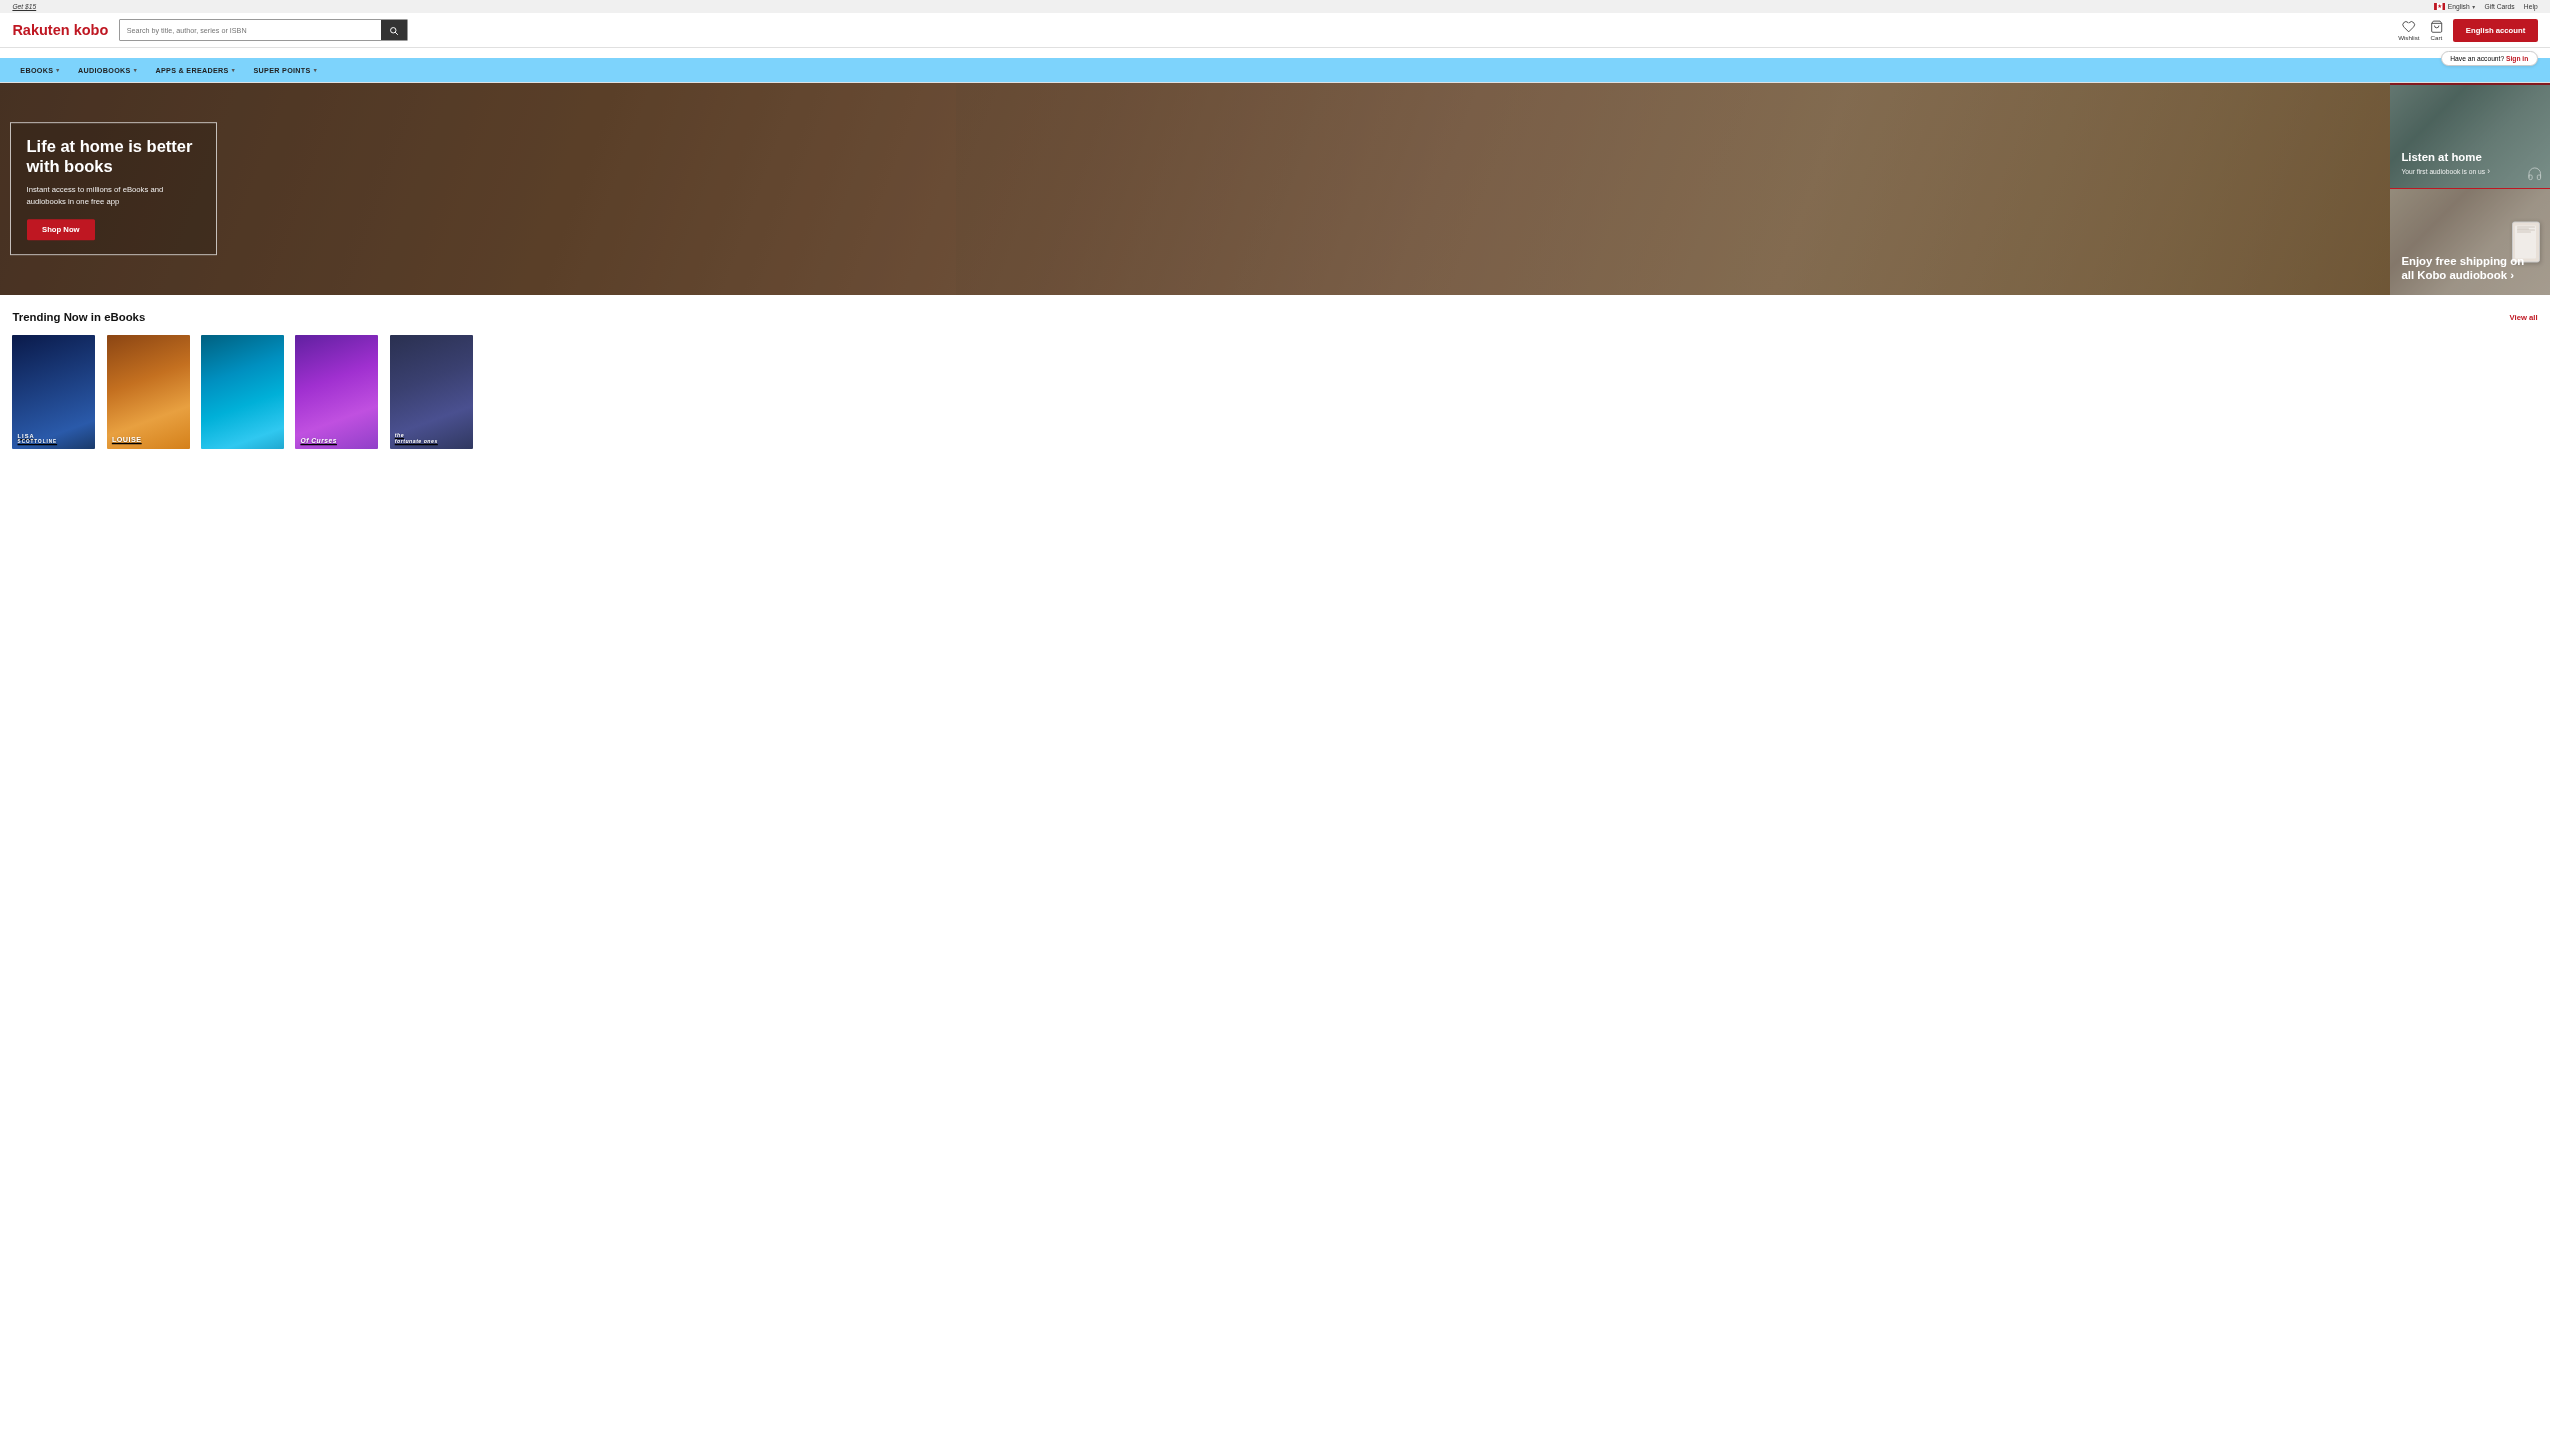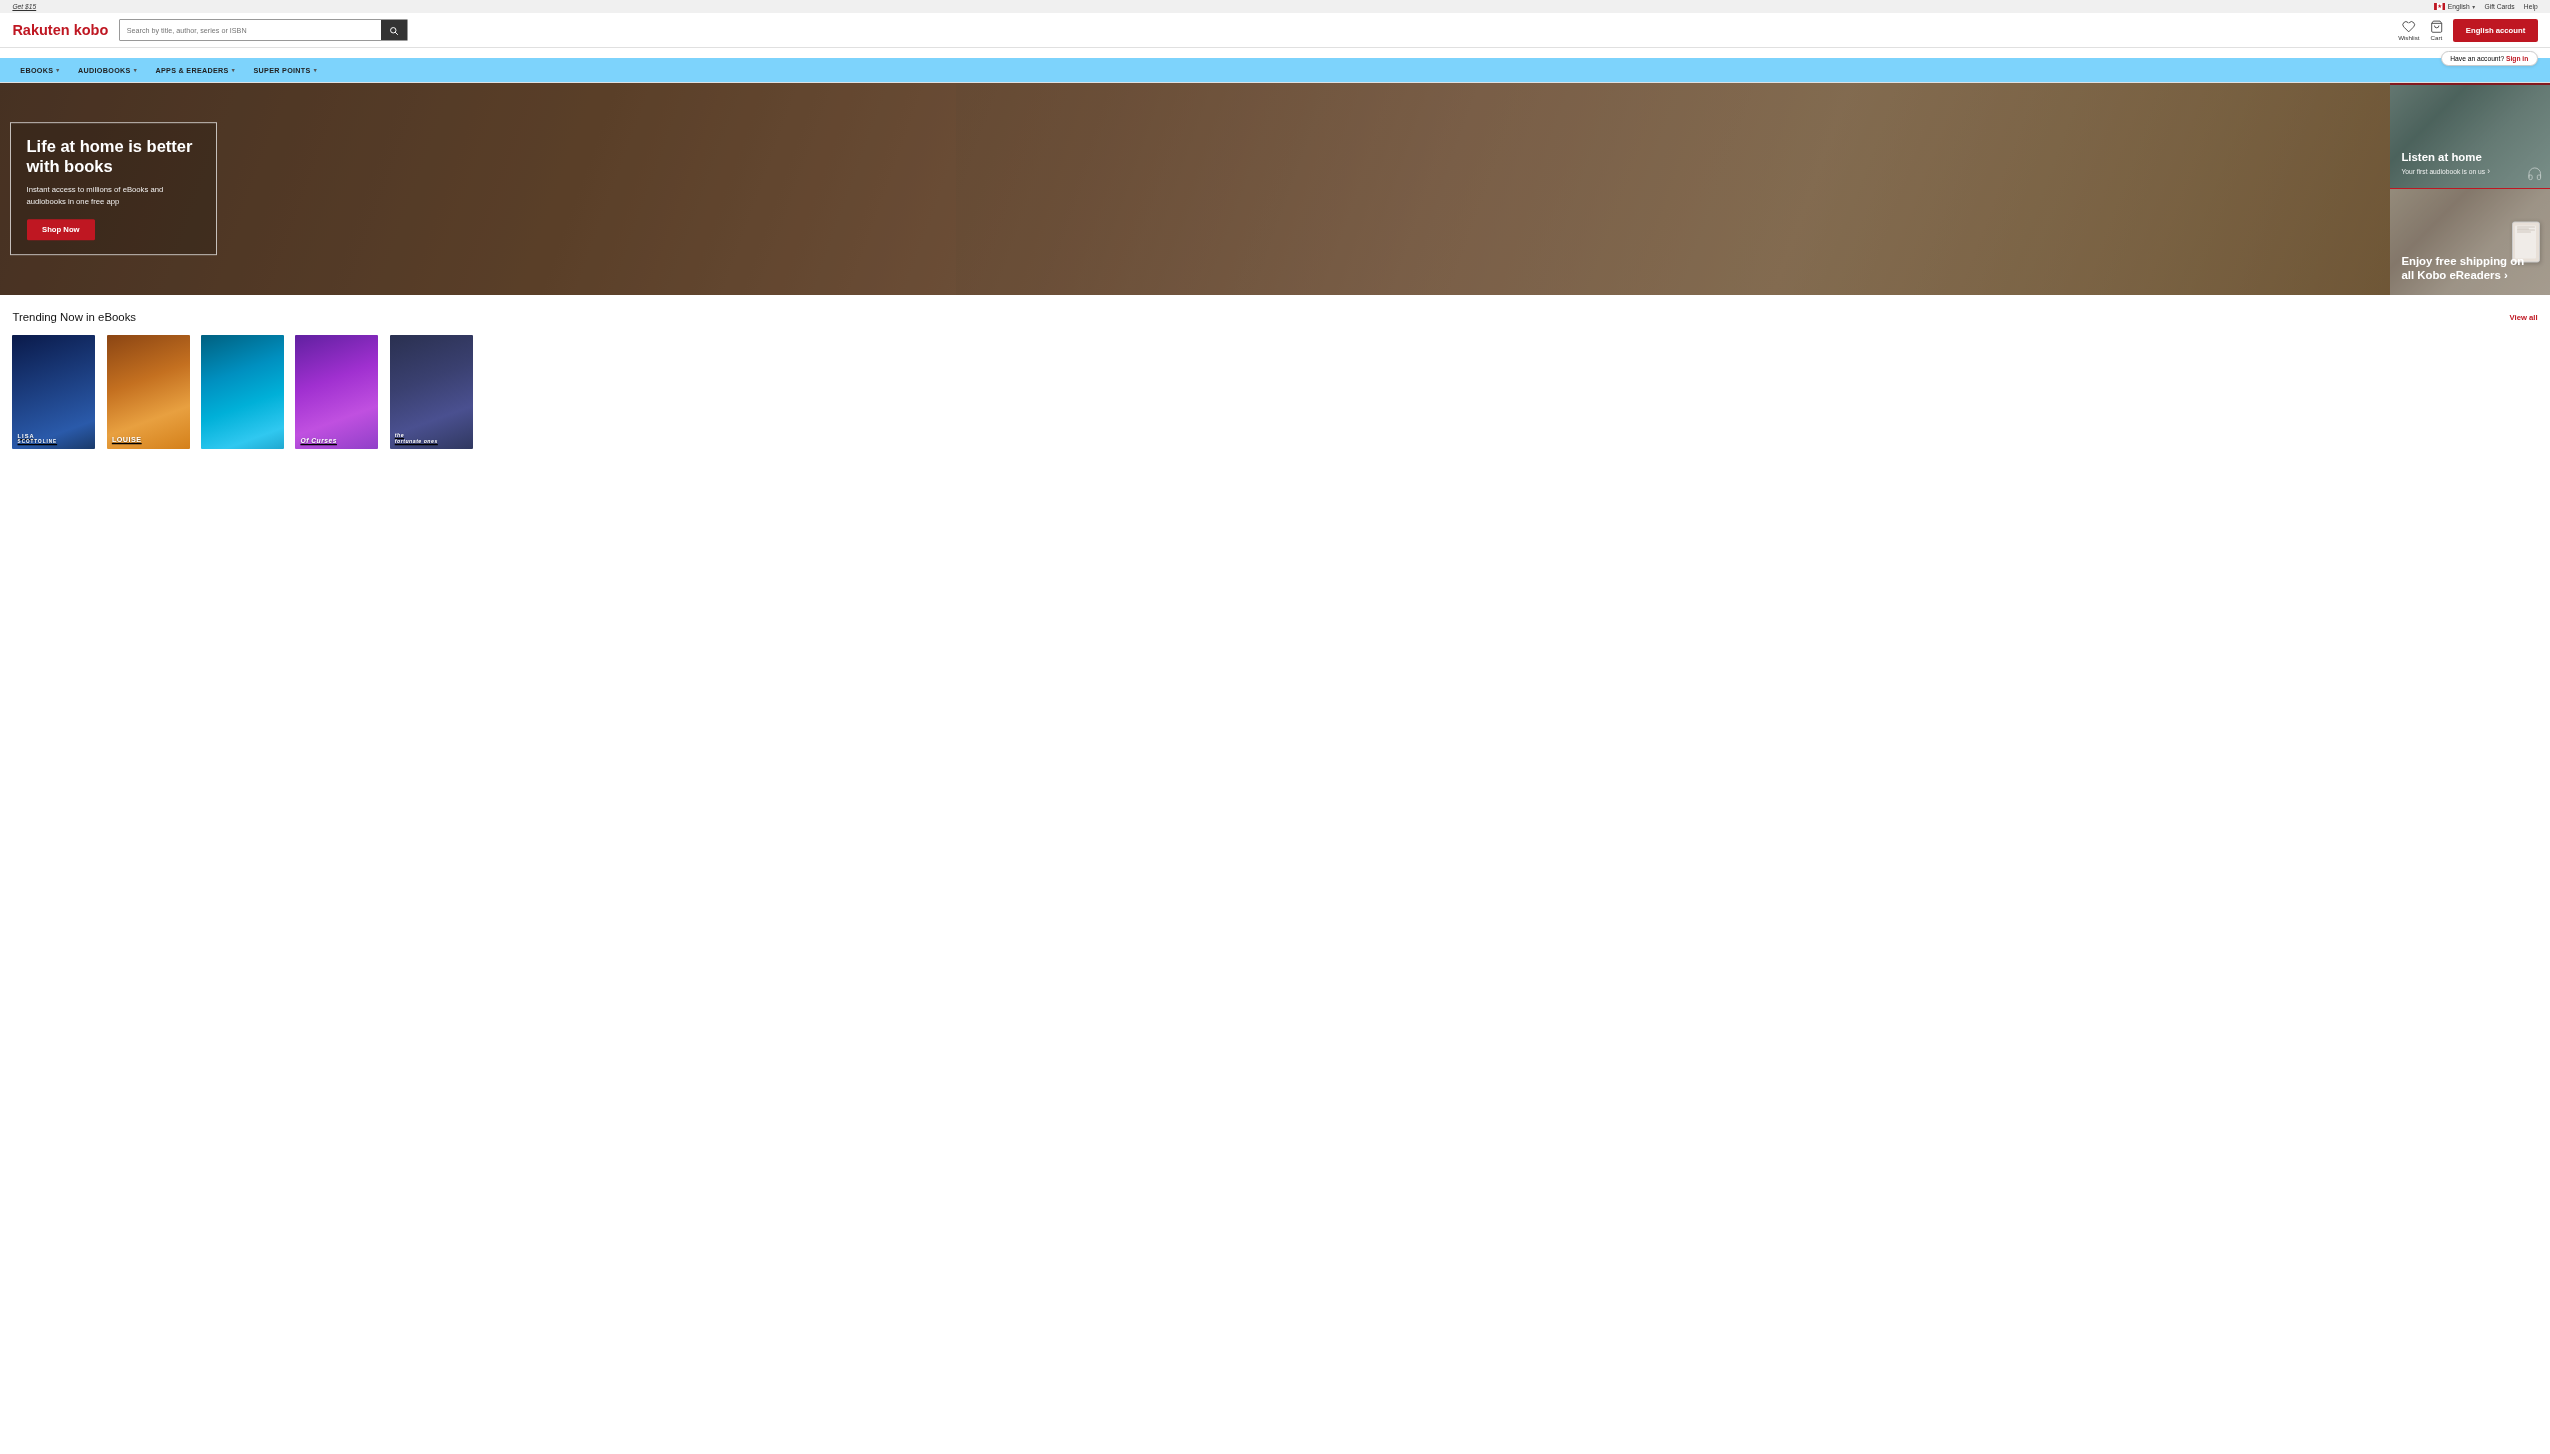--- a/index.html
+++ b/index.html
@@ -279,21 +279,21 @@
       padding: 16.5px 12.4px 10.3px;
     }
     .trending-header {
       display: flex;
       align-items: center;
       justify-content: space-between;
       margin-bottom: 11.4px;
     }
     .trending-title {
       font-size: 11.4px;
-      font-weight: normal;
+      font-weight: bold;
       color: #111;
     }
     .view-all-link {
       color: #bf1722;
       font-size: 7.7px;
       font-weight: bold;
       text-decoration: none;
       cursor: pointer;
       text-align: right;
     }
@@ -463,21 +463,21 @@
       <div style="position:absolute;right:10.3px;top:50%;transform:translateY(-50%);width:28px;height:41px;background:#e8e0d8;border-radius:2.6px;border:1px solid #ccc;box-shadow:1px 1px 4.1px rgba(0,0,0,0.2);">
         <div style="position:absolute;inset:2.6px;background:#f0ece8;border-radius:1px;font-size:2.1px;color:#888;padding:1.5px;overflow:hidden;">
           <div style="background:#d0c8c0;height:1px;margin-bottom:0.5px;border-radius:0.5px;"></div>
           <div style="background:#d0c8c0;height:1px;margin-bottom:0.5px;border-radius:0.5px;width:70%;"></div>
           <div style="background:#d0c8c0;height:1px;margin-bottom:0.5px;border-radius:0.5px;"></div>
           <div style="background:#d0c8c0;height:1px;border-radius:0.5px;width:80%;"></div>
         </div>
       </div>
       <div class="hero-side-bottom-content">
         <div class="hero-side-bottom-title">
-          <span>Enjoy free shipping on all Kobo eReaders</span>
+          <span>Enjoy free shipping on all Kobo audiobook</span>
           <span> ›</span>
         </div>
       </div>
     </div>
   </div>
 </div>
 
 <div class="trending-section">
   <div class="trending-header">
     <h2 class="trending-title">Trending Now in eBooks</h2>

